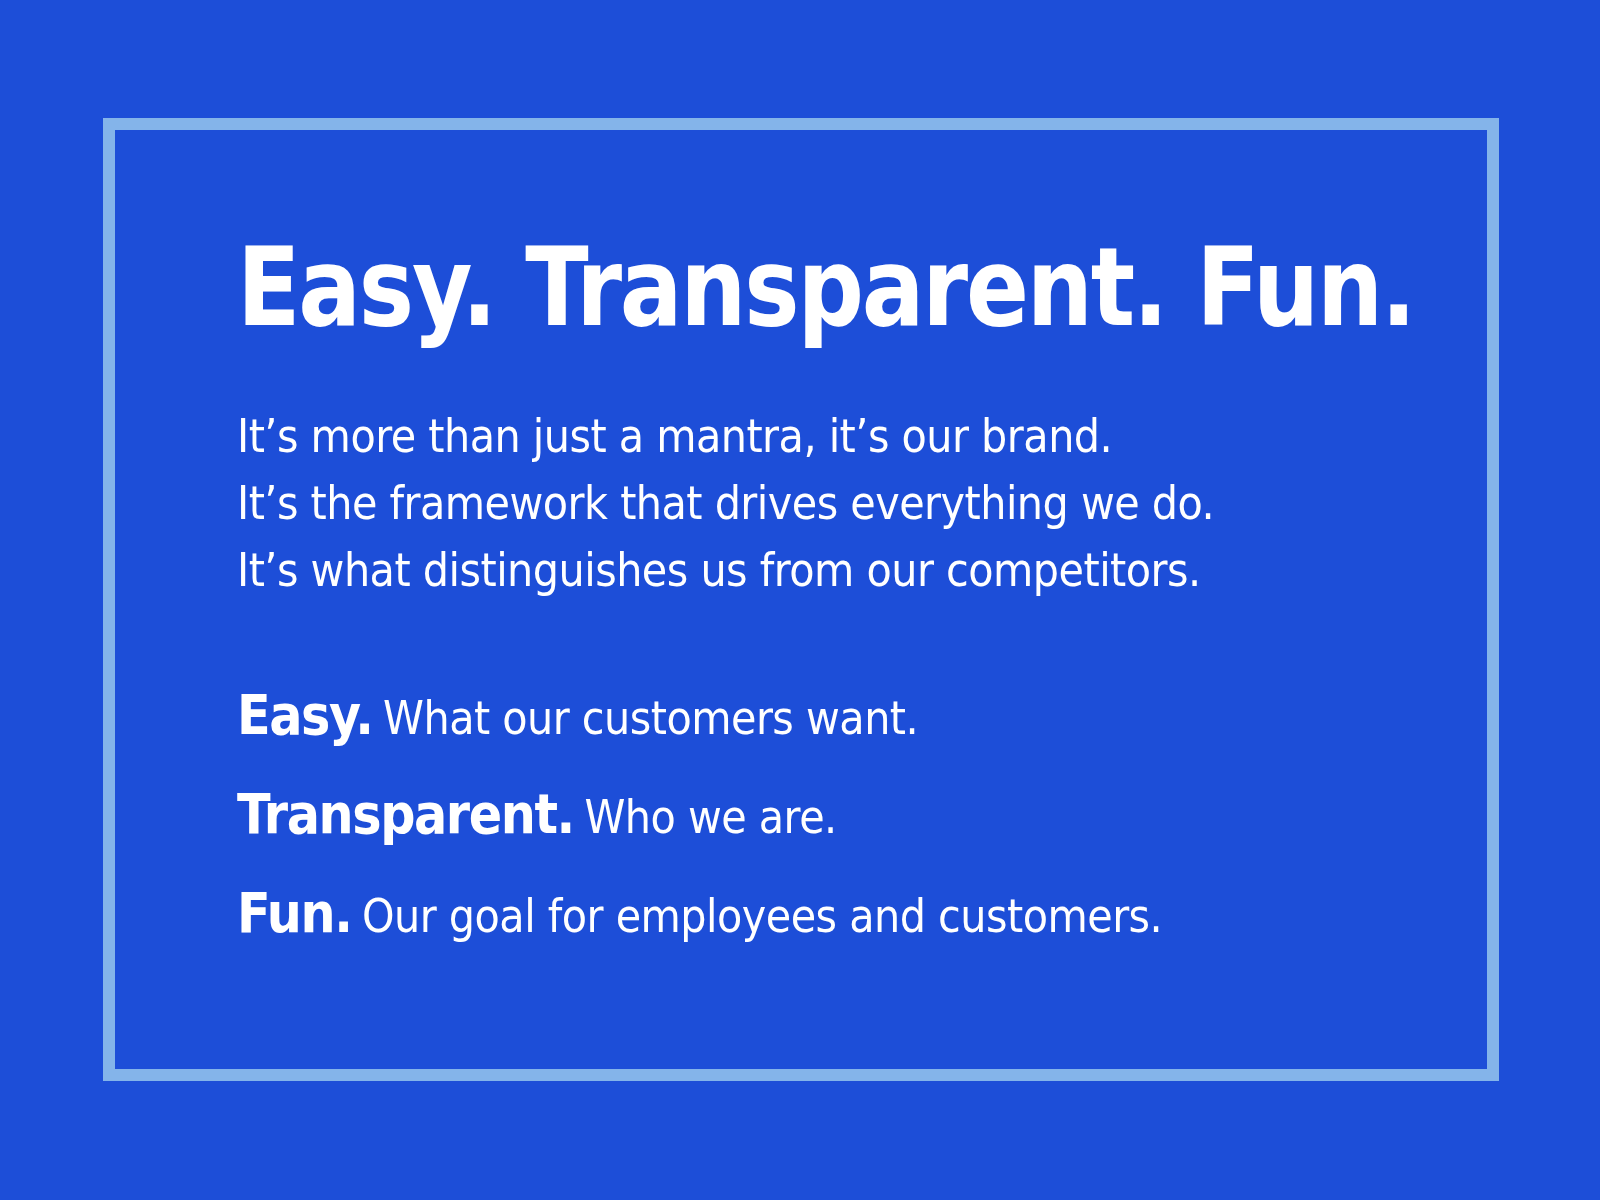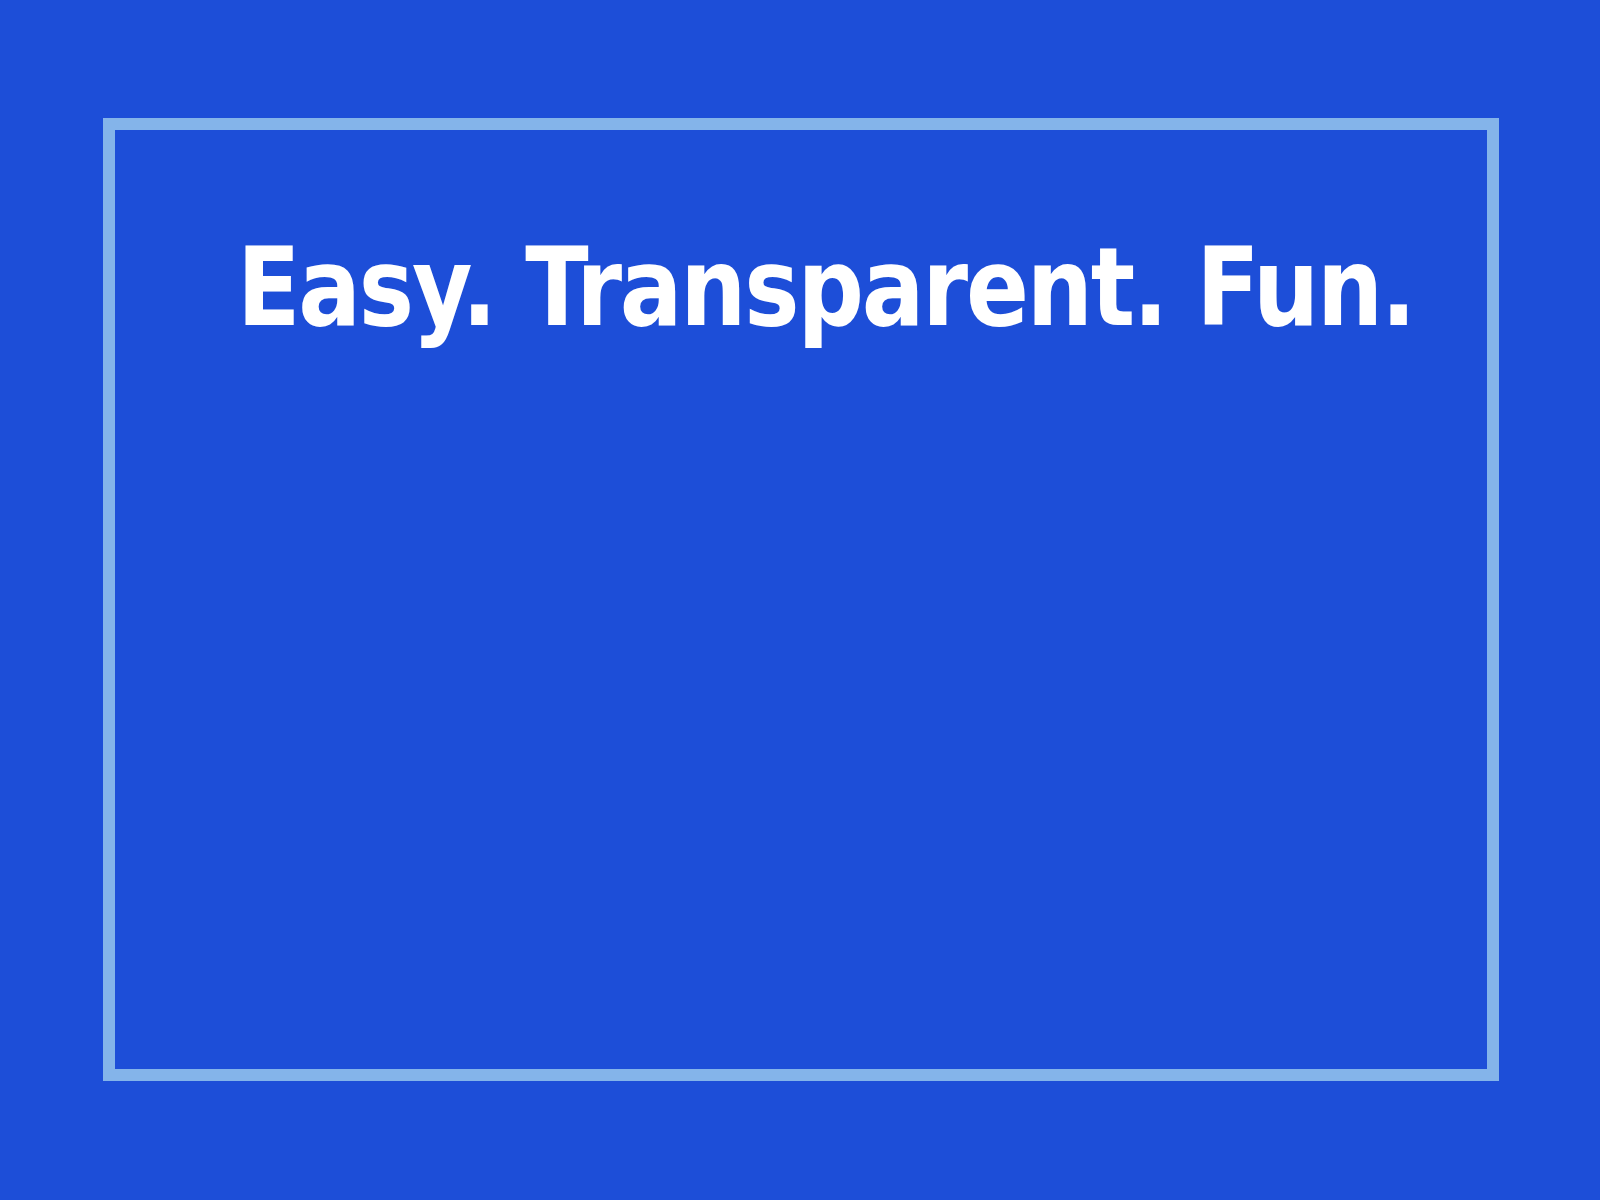--- a/index.html
+++ b/index.html
@@ -103,16 +103,36 @@
 <body>
 
 <div class="slide">
 
   <div class="frame"></div>
 
   <div class="content">
 
     <h1 class="headline">Easy. Transparent. Fun.</h1>
 
+    <div class="intro">
+      <div class="intro-line">It’s more than just a mantra, it’s our brand.</div>
+      <div class="intro-line">It’s the framework that drives everything we do.</div>
+      <div class="intro-line">It’s what distinguishes us from our competitors.</div>
+    </div>
 
+    <div class="pillars">
+
+      <div class="pillar-line">
+        <span class="pillar-term">Easy.</span><span class="pillar-desc">What our customers want.</span>
+      </div>
+
+      <div class="pillar-line">
+        <span class="pillar-term">Transparent.</span><span class="pillar-desc">Who we are.</span>
+      </div>
+
+      <div class="pillar-line">
+        <span class="pillar-term">Fun.</span><span class="pillar-desc">Our goal for employees and customers.</span>
+      </div>
+
+    </div>
 
   </div>
 </div>
 
 </body></html>

